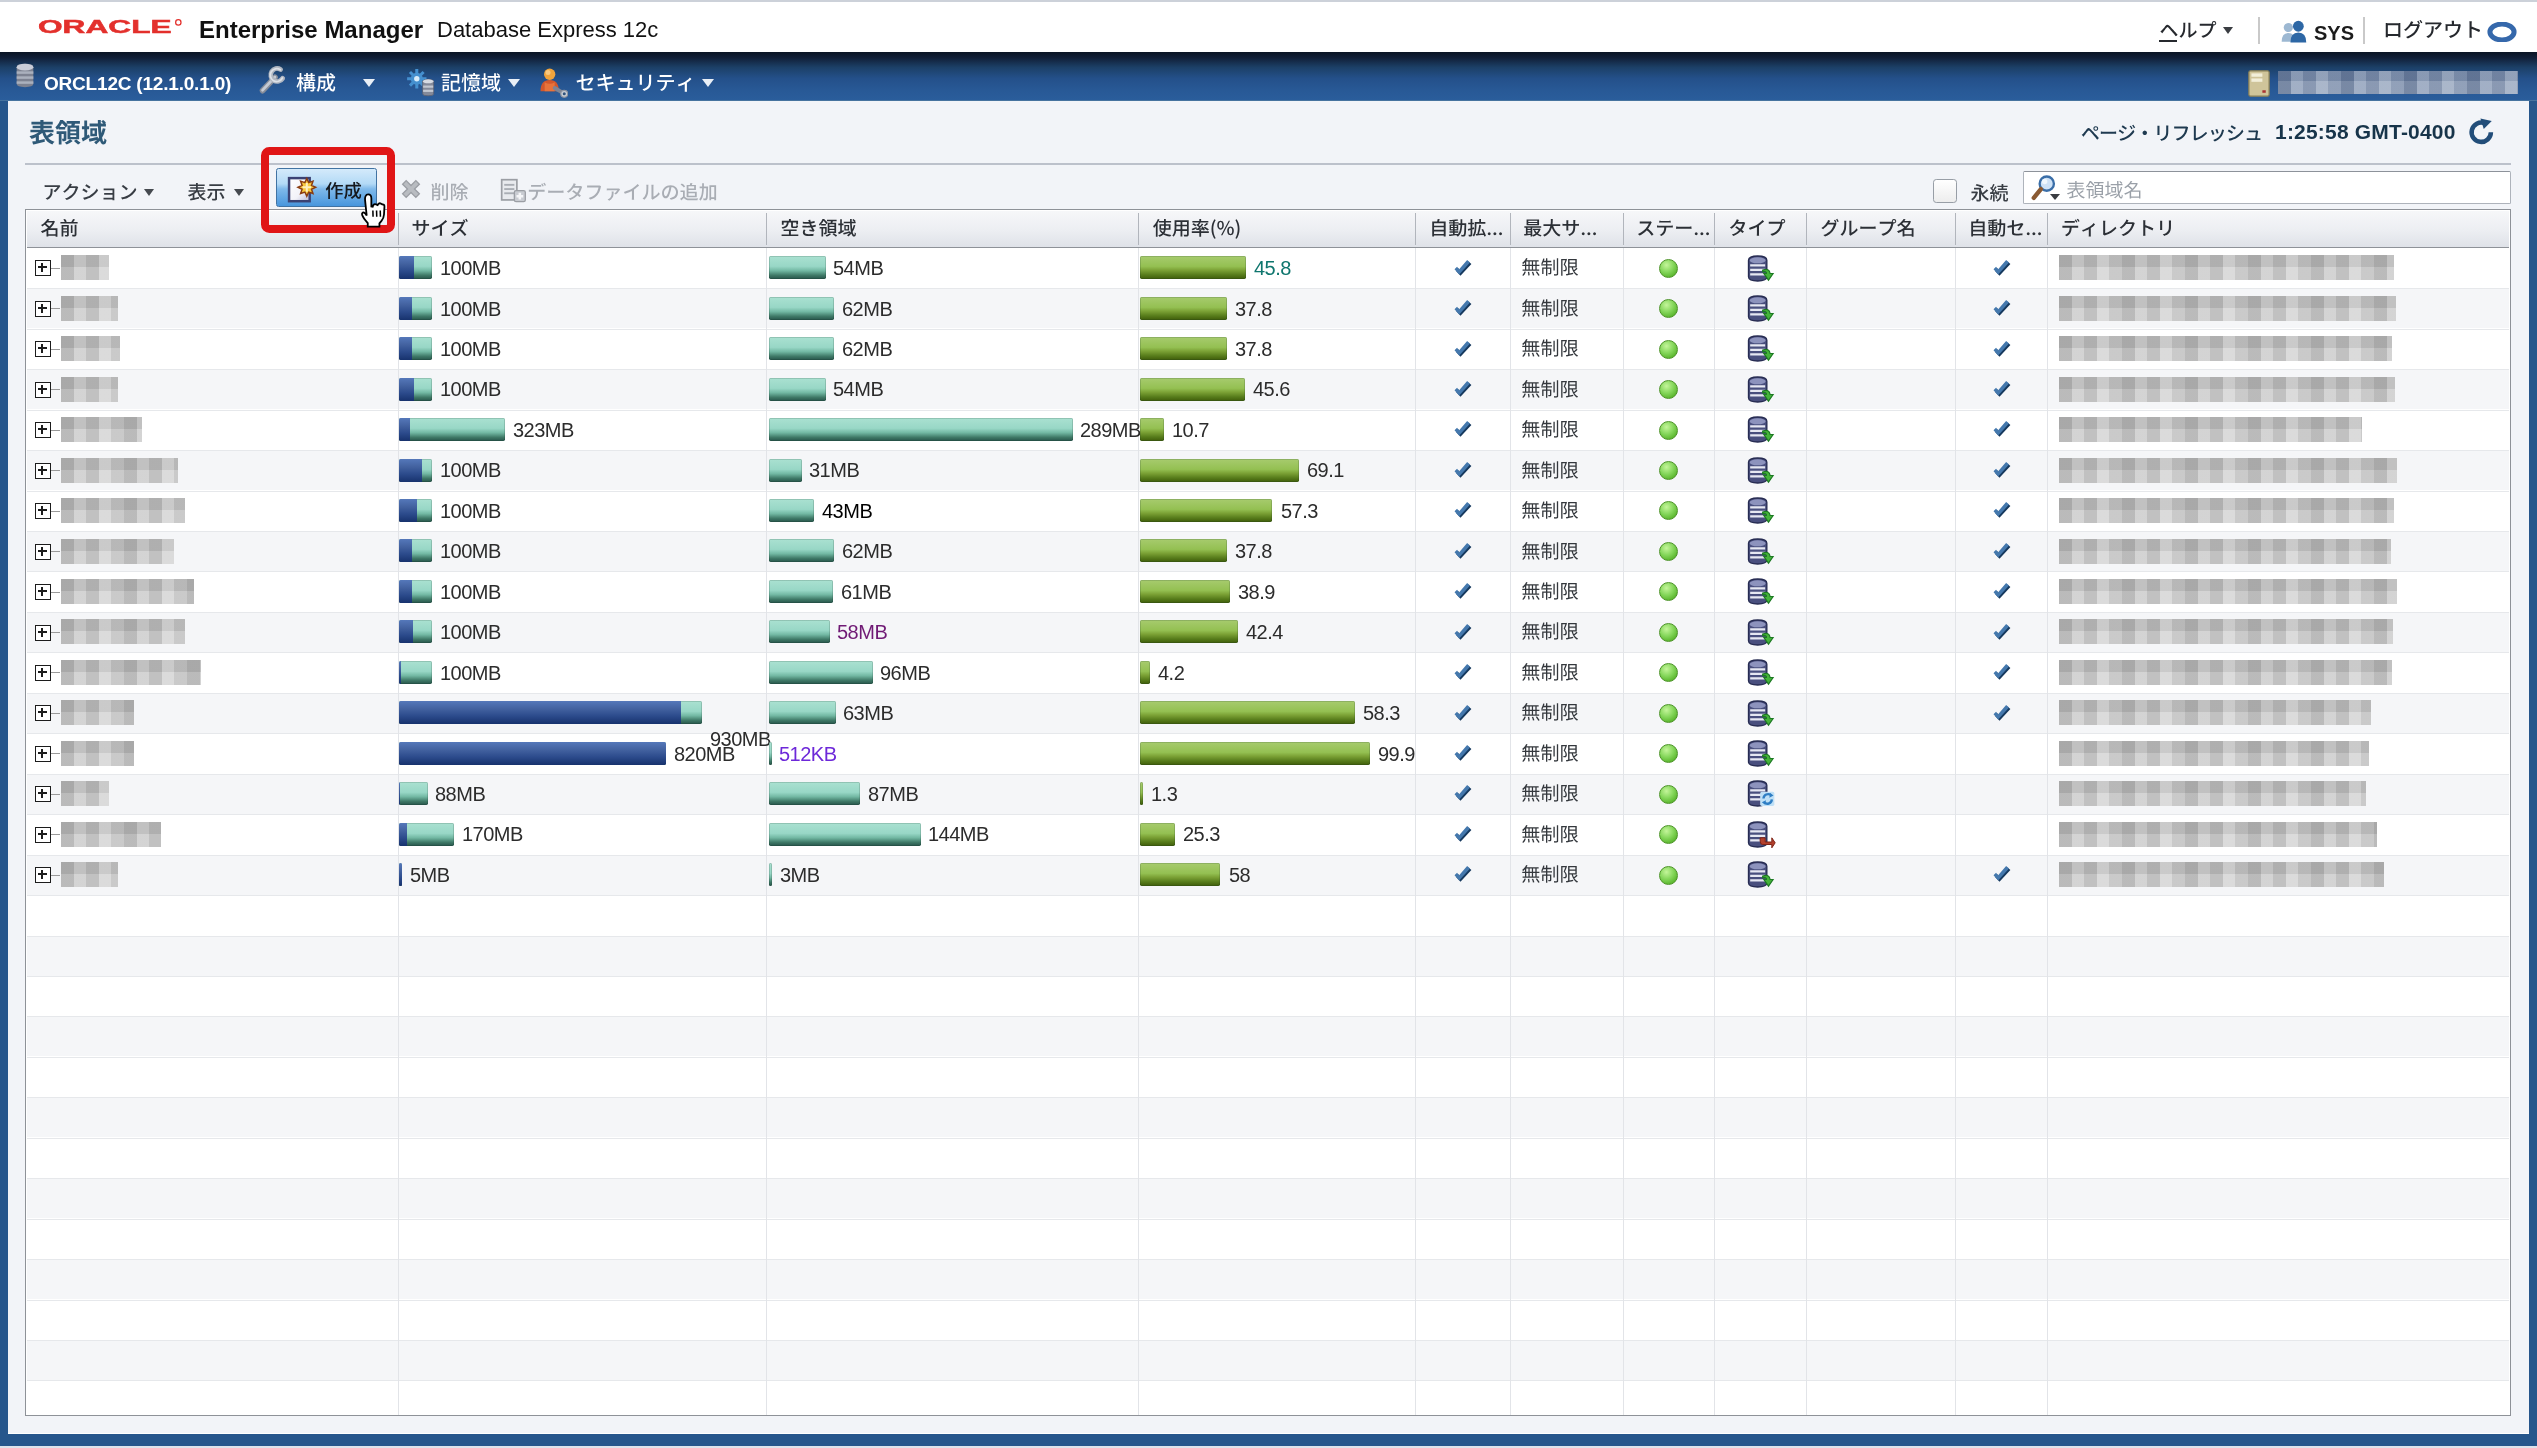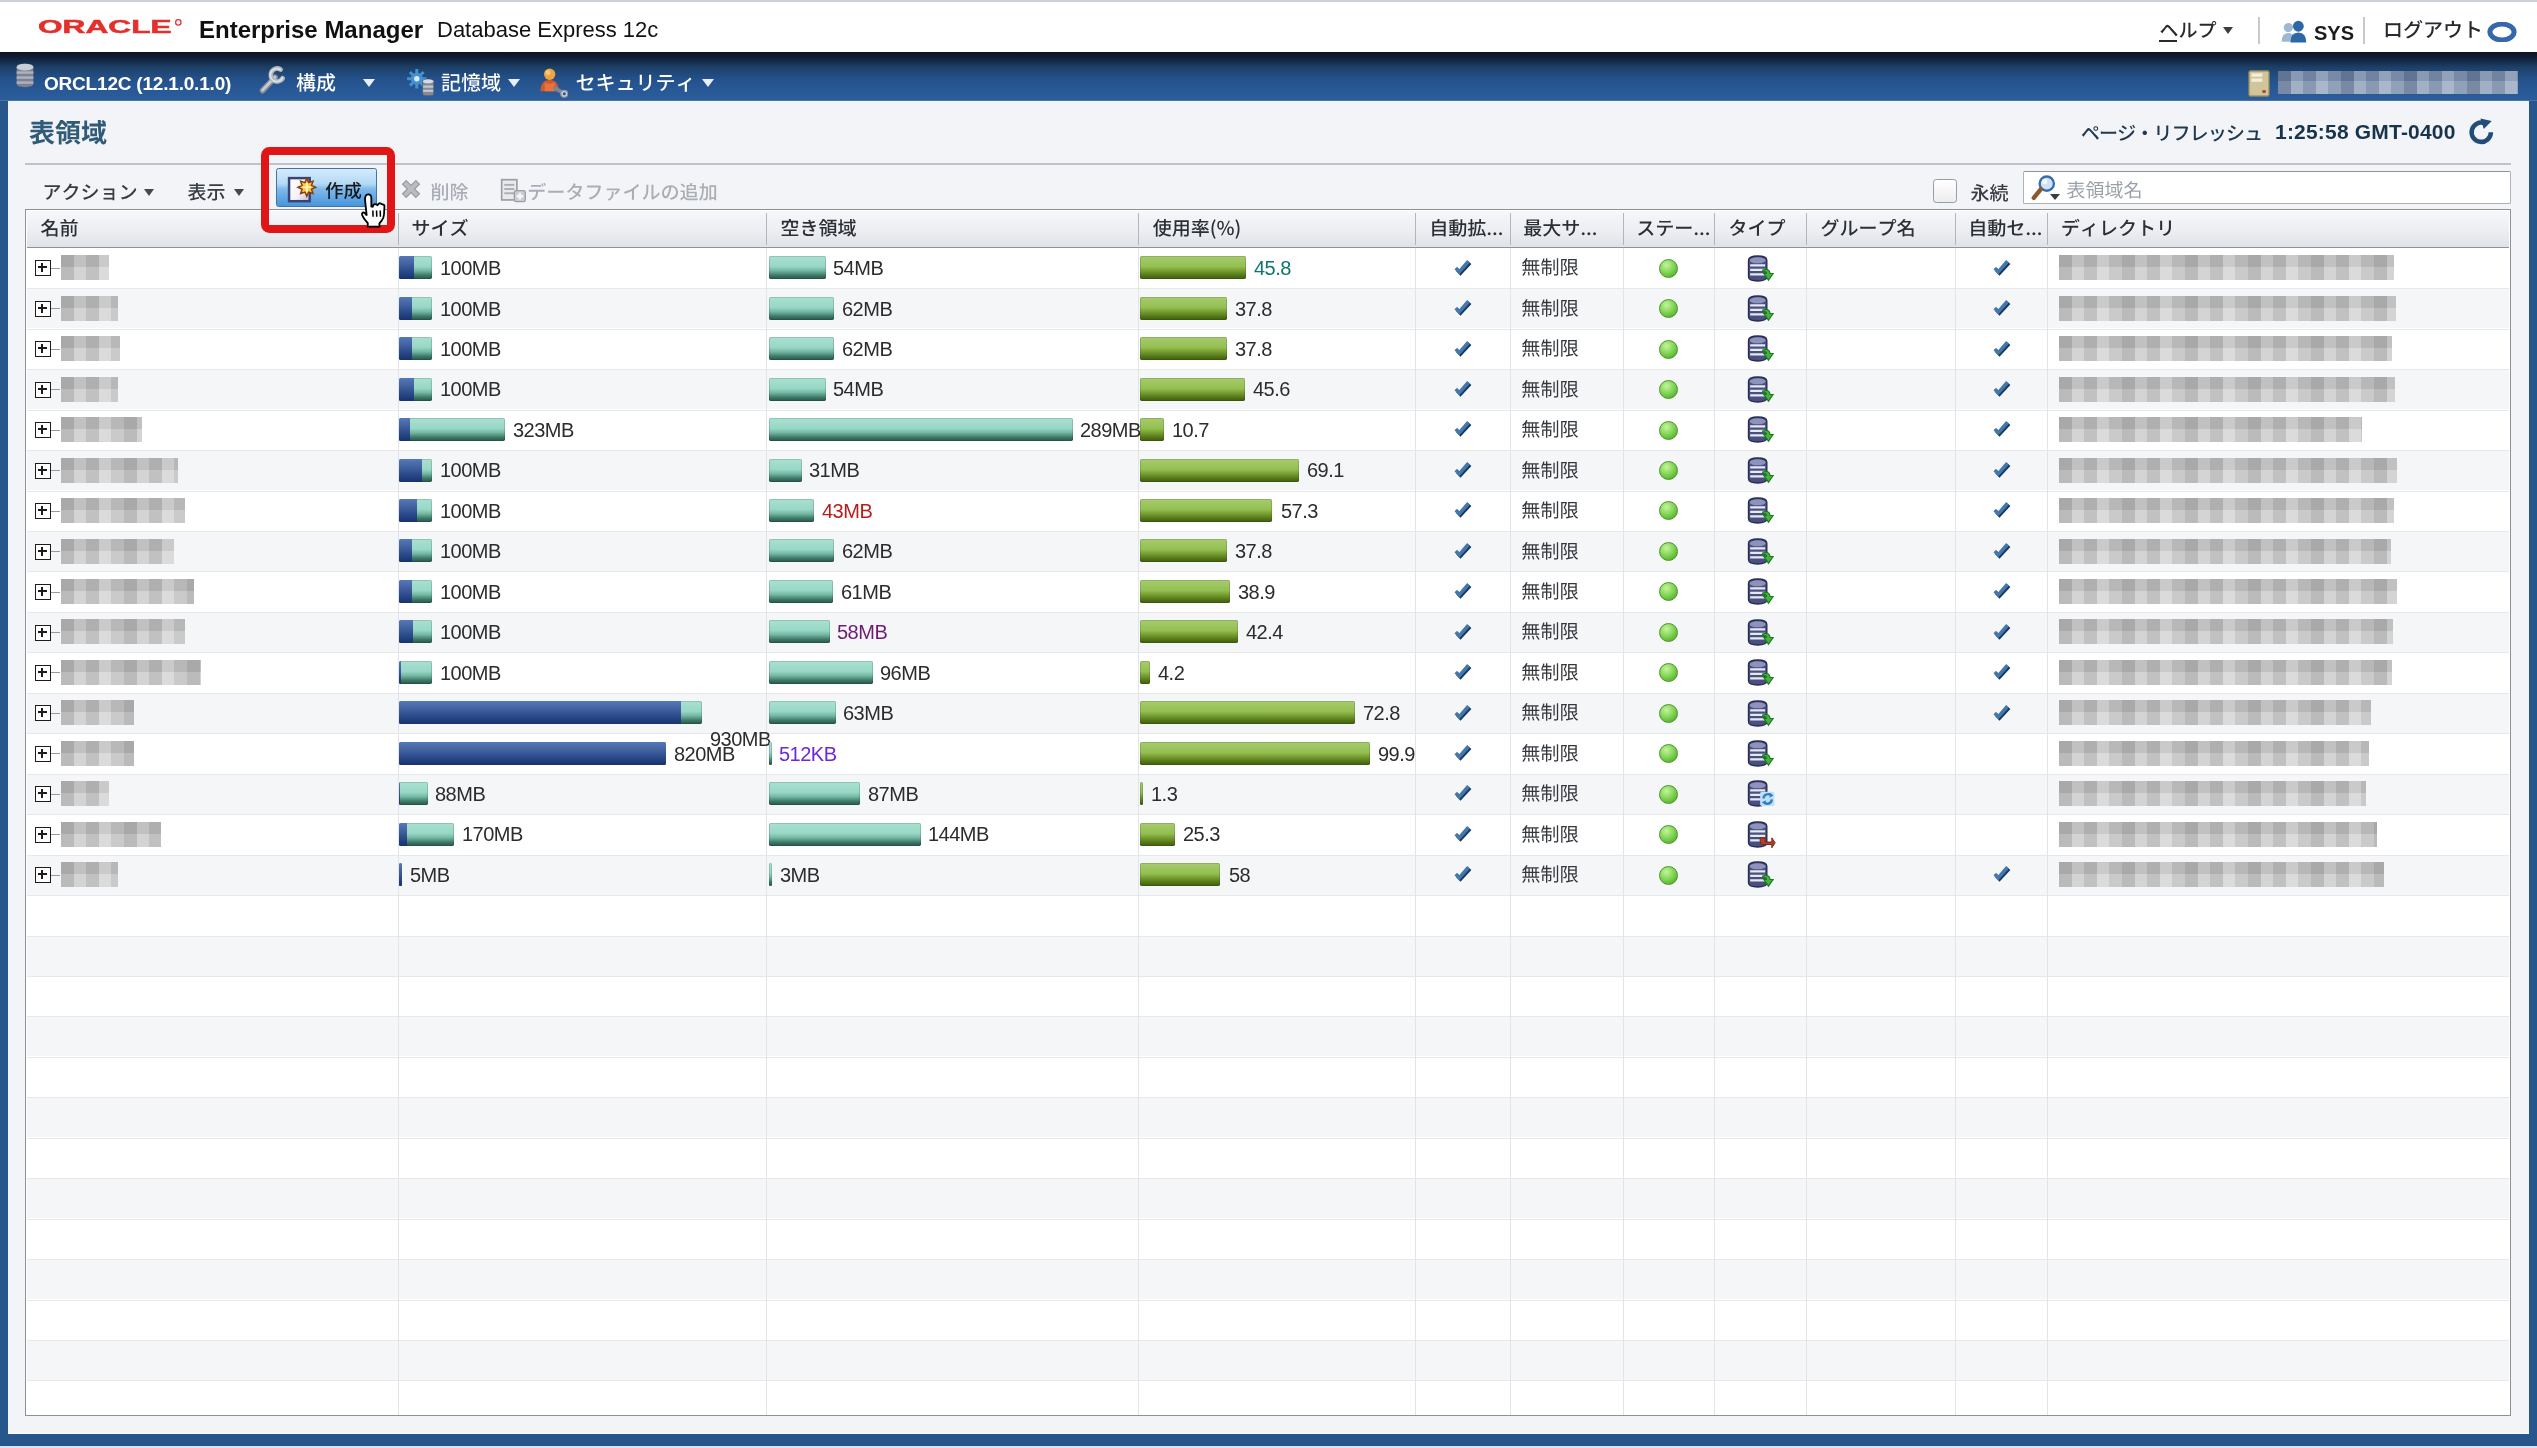--- a/index.html
+++ b/index.html
@@ -468,21 +468,21 @@
     </svg>
     <div class="pxg" style="position:absolute;left:2059px;top:458px;width:338px;height:25px"></div>
     <div class="exp" style="left:35px;top:503px"></div>
     <div style="position:absolute;left:51px;top:511px;width:9.2px;height:0.8px;background:#9a9a9a"></div>
     <div class="pxg" style="position:absolute;left:61px;top:498px;width:124px;height:25px"></div>
     <div class="bar" style="left:399px;top:499px;width:33px;background:linear-gradient(180deg,#aae1d1 0%,#98d7c6 45%,#72b8a3 64%,#3f7967 84%,#27544a 100%);overflow:hidden">
       <div style="position:absolute;left:0;top:0;width:18.4px;height:22.6px;background:linear-gradient(180deg,#5578ba 0%,#42619f 35%,#2c4b8c 65%,#17326d 100%)"></div>
     </div>
     <div style="position:absolute;left:440px;top:500px;font:20px/22.6px 'Liberation Sans',sans-serif;color:#2c2c2c;letter-spacing:-0.5px;white-space:nowrap">100MB</div>
     <div class="bar" style="left:769px;top:499px;width:45px;background:linear-gradient(180deg,#aae1d1 0%,#98d7c6 45%,#72b8a3 64%,#3f7967 84%,#27544a 100%)"></div>
-    <div style="position:absolute;left:822px;top:500px;font:20px/22.6px 'Liberation Sans',sans-serif;color:#b91c1c;letter-spacing:-0.5px;white-space:nowrap">43MB</div>
+    <div style="position:absolute;left:822px;top:500px;font:20px/22.6px 'Liberation Sans',sans-serif;color:#000000;letter-spacing:-0.5px;white-space:nowrap">43MB</div>
     <div class="bar" style="left:1140px;top:499px;width:132px;background:linear-gradient(180deg,#a7cb6e 0%,#94c052 45%,#7ba135 62%,#577c1b 82%,#3f5c0a 100%)"></div>
     <div style="position:absolute;left:1281px;top:500px;font:20px/22.6px 'Liberation Sans',sans-serif;color:#2c2c2c;letter-spacing:-0.5px;white-space:nowrap">57.3</div>
     <svg style="position:absolute;left:1452px;top:502px" width="21" height="17" viewBox="0 0 25 20">
       <use href="#chk"></use>
     </svg>
     <svg style="position:absolute;left:1521px;top:498px" width="58" height="25" viewBox="0 -23 69 30">
       <use href="#mus"></use>
     </svg>
     <div class="gc" style="left:1659px;top:501px"></div>
     <svg style="position:absolute;left:1746px;top:497px" width="30" height="27" viewBox="0 0 36 32">
@@ -595,21 +595,21 @@
     <div class="exp" style="left:35px;top:705px"></div>
     <div style="position:absolute;left:51px;top:713px;width:9.2px;height:0.8px;background:#9a9a9a"></div>
     <div class="pxg" style="position:absolute;left:61px;top:700px;width:73px;height:25px"></div>
     <div class="bar" style="left:399px;top:701px;width:303px;background:linear-gradient(180deg,#aae1d1 0%,#98d7c6 45%,#72b8a3 64%,#3f7967 84%,#27544a 100%);overflow:hidden">
       <div style="position:absolute;left:0;top:0;width:282px;height:22.6px;background:linear-gradient(180deg,#5578ba 0%,#42619f 35%,#2c4b8c 65%,#17326d 100%)"></div>
     </div>
     <div style="position:absolute;left:710px;top:728px;font:20px/22.6px 'Liberation Sans',sans-serif;color:#2c2c2c;letter-spacing:-0.5px;white-space:nowrap">930MB</div>
     <div class="bar" style="left:769px;top:701px;width:67px;background:linear-gradient(180deg,#aae1d1 0%,#98d7c6 45%,#72b8a3 64%,#3f7967 84%,#27544a 100%)"></div>
     <div style="position:absolute;left:843px;top:702px;font:20px/22.6px 'Liberation Sans',sans-serif;color:#2c2c2c;letter-spacing:-0.5px;white-space:nowrap">63MB</div>
     <div class="bar" style="left:1140px;top:701px;width:215px;background:linear-gradient(180deg,#a7cb6e 0%,#94c052 45%,#7ba135 62%,#577c1b 82%,#3f5c0a 100%)"></div>
-    <div style="position:absolute;left:1363px;top:702px;font:20px/22.6px 'Liberation Sans',sans-serif;color:#2c2c2c;letter-spacing:-0.5px;white-space:nowrap">72.8</div>
+    <div style="position:absolute;left:1363px;top:702px;font:20px/22.6px 'Liberation Sans',sans-serif;color:#2c2c2c;letter-spacing:-0.5px;white-space:nowrap">58.3</div>
     <svg style="position:absolute;left:1452px;top:705px" width="21" height="17" viewBox="0 0 25 20">
       <use href="#chk"></use>
     </svg>
     <svg style="position:absolute;left:1521px;top:700px" width="58" height="25" viewBox="0 -23 69 30">
       <use href="#mus"></use>
     </svg>
     <div class="gc" style="left:1659px;top:704px"></div>
     <svg style="position:absolute;left:1746px;top:700px" width="30" height="27" viewBox="0 0 36 32">
       <use href="#dbn"></use>
     </svg>

